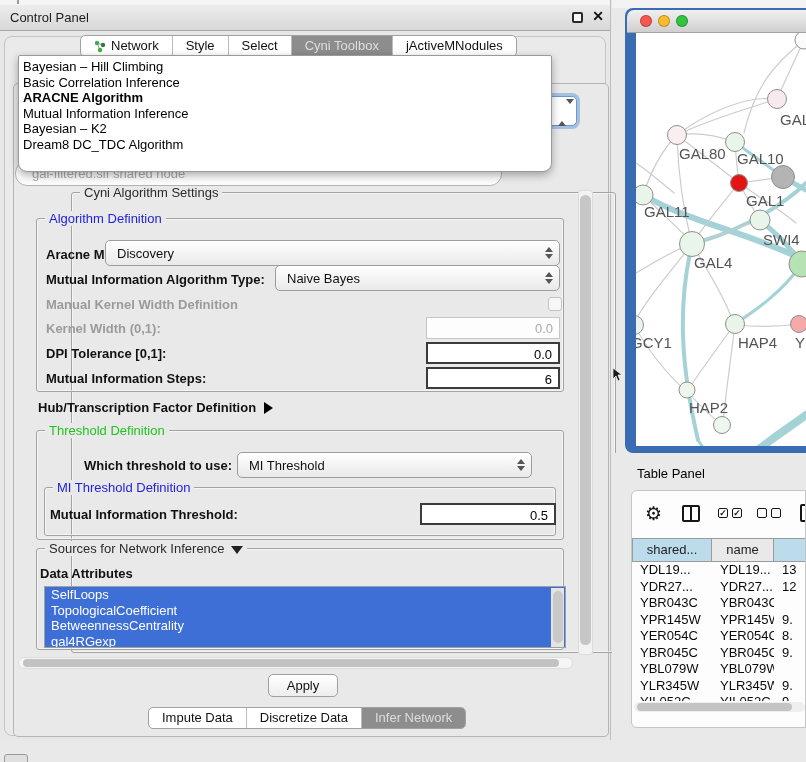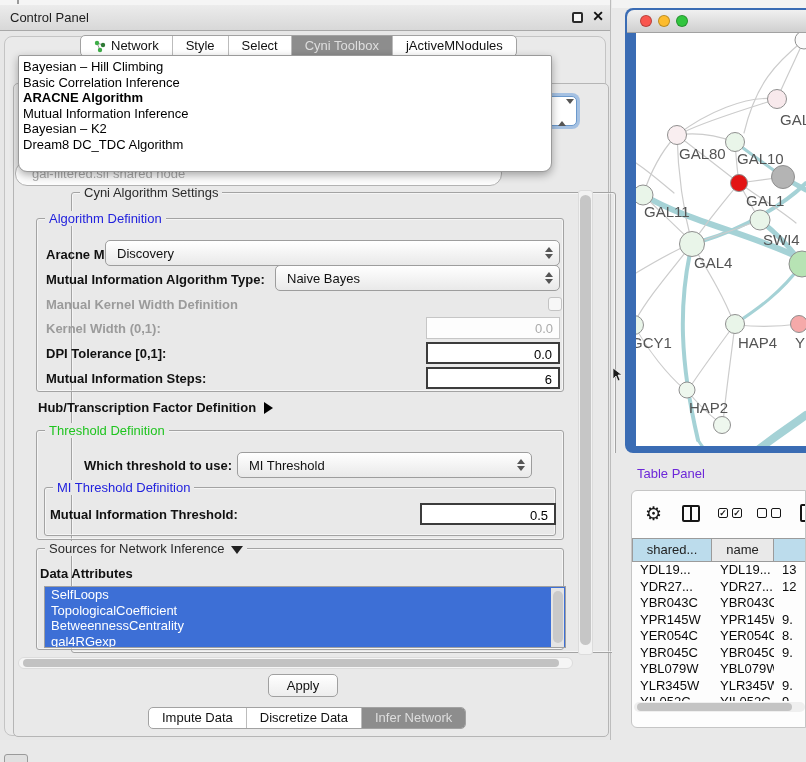--- a/index.html
+++ b/index.html
@@ -79,21 +79,21 @@
   .cursor { position:absolute; left:613px; top:368px; z-index:50; }
 
   
   .right-topstrip { position:absolute; left:612px; top:0; width:194px; height:8px; background:#f3f3f3; }
   .net-window { position:absolute; left:625px; top:8px; width:181px; height:445px; background:#3a6cb4; border-radius:8px 0 0 8px; overflow:hidden; }
   .net-titlebar { position:absolute; left:2px; top:2px; right:0; height:23px; background:linear-gradient(#f0f0f0,#cfcfcf); border-bottom:1px solid #a2a2a2; border-radius:7px 0 0 0; }
   .tl { position:absolute; top:5px; width:12px; height:12px; border-radius:50%; border:1px solid rgba(0,0,0,.25); }
   .net-canvas { position:absolute; left:11px; top:25px; width:170px; height:413px; background:#fff; overflow:hidden; }
 
   .table-section { position:absolute; left:612px; top:453px; width:194px; height:309px; background:#e9e9e9; }
-  .tp-title { position:absolute; left:25px; top:13px; font-size:13px; color:#6d28d9; }
+  .tp-title { position:absolute; left:25px; top:13px; font-size:13px; color:#000000; }
   .tp-card { position:absolute; left:19px; top:37px; width:175px; height:238px; background:#fdfdfd; border:1px solid #c5c5c5; border-radius:6px 0 0 6px; overflow:hidden; }
   .tp-toolbar { position:absolute; left:0; top:0; width:100%; height:47px; }
   .gear-ico { position:absolute; left:13px; top:11px; font-size:19px; color:#161616; }
   .cols-ico { position:absolute; left:50px; top:14px; width:18px; height:17px; border:2px solid #161616; border-radius:2px; }
   .cols-ico::after { content:""; position:absolute; left:6px; top:0; width:2px; height:13px; background:#161616; }
   .chk-pair { position:absolute; top:17px; display:flex; gap:4px; }
   .mini-box { width:10px; height:10px; border:1.5px solid #161616; border-radius:2px; font-size:9px; line-height:8px; text-align:center; color:#161616; font-weight:bold; }
   .doc-ico { position:absolute; left:168px; top:13px; width:16px; height:18px; border:2px solid #161616; border-radius:2px; background:#fff; }
   .tp-header { position:absolute; left:0; top:47px; width:240px; height:24px; display:flex; }
   .tp-hcell { border:1px solid #9b9b9b; border-left:none; font-size:13px; color:#222; text-align:center; line-height:22px; overflow:hidden; white-space:nowrap; }

